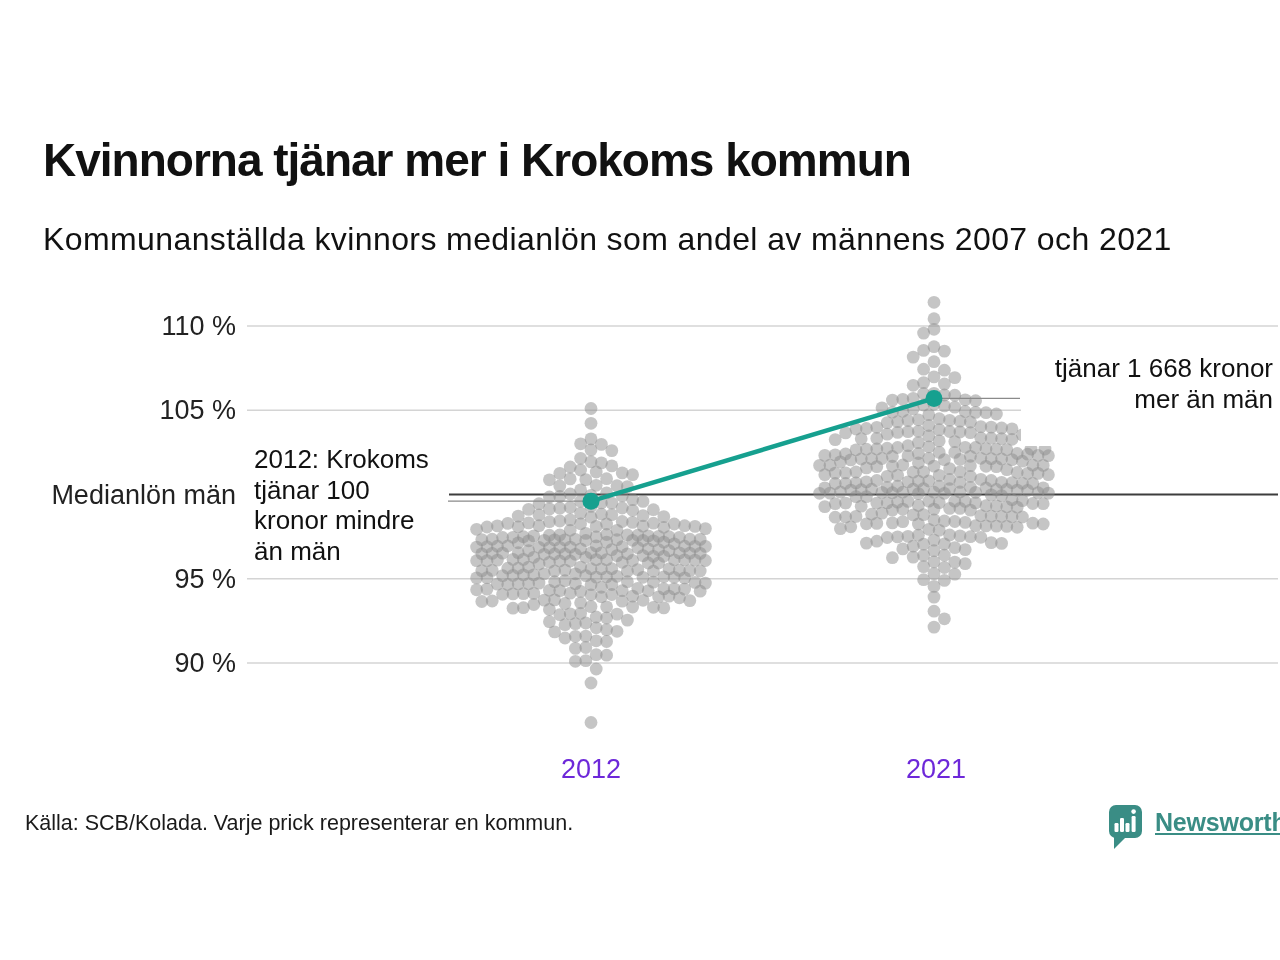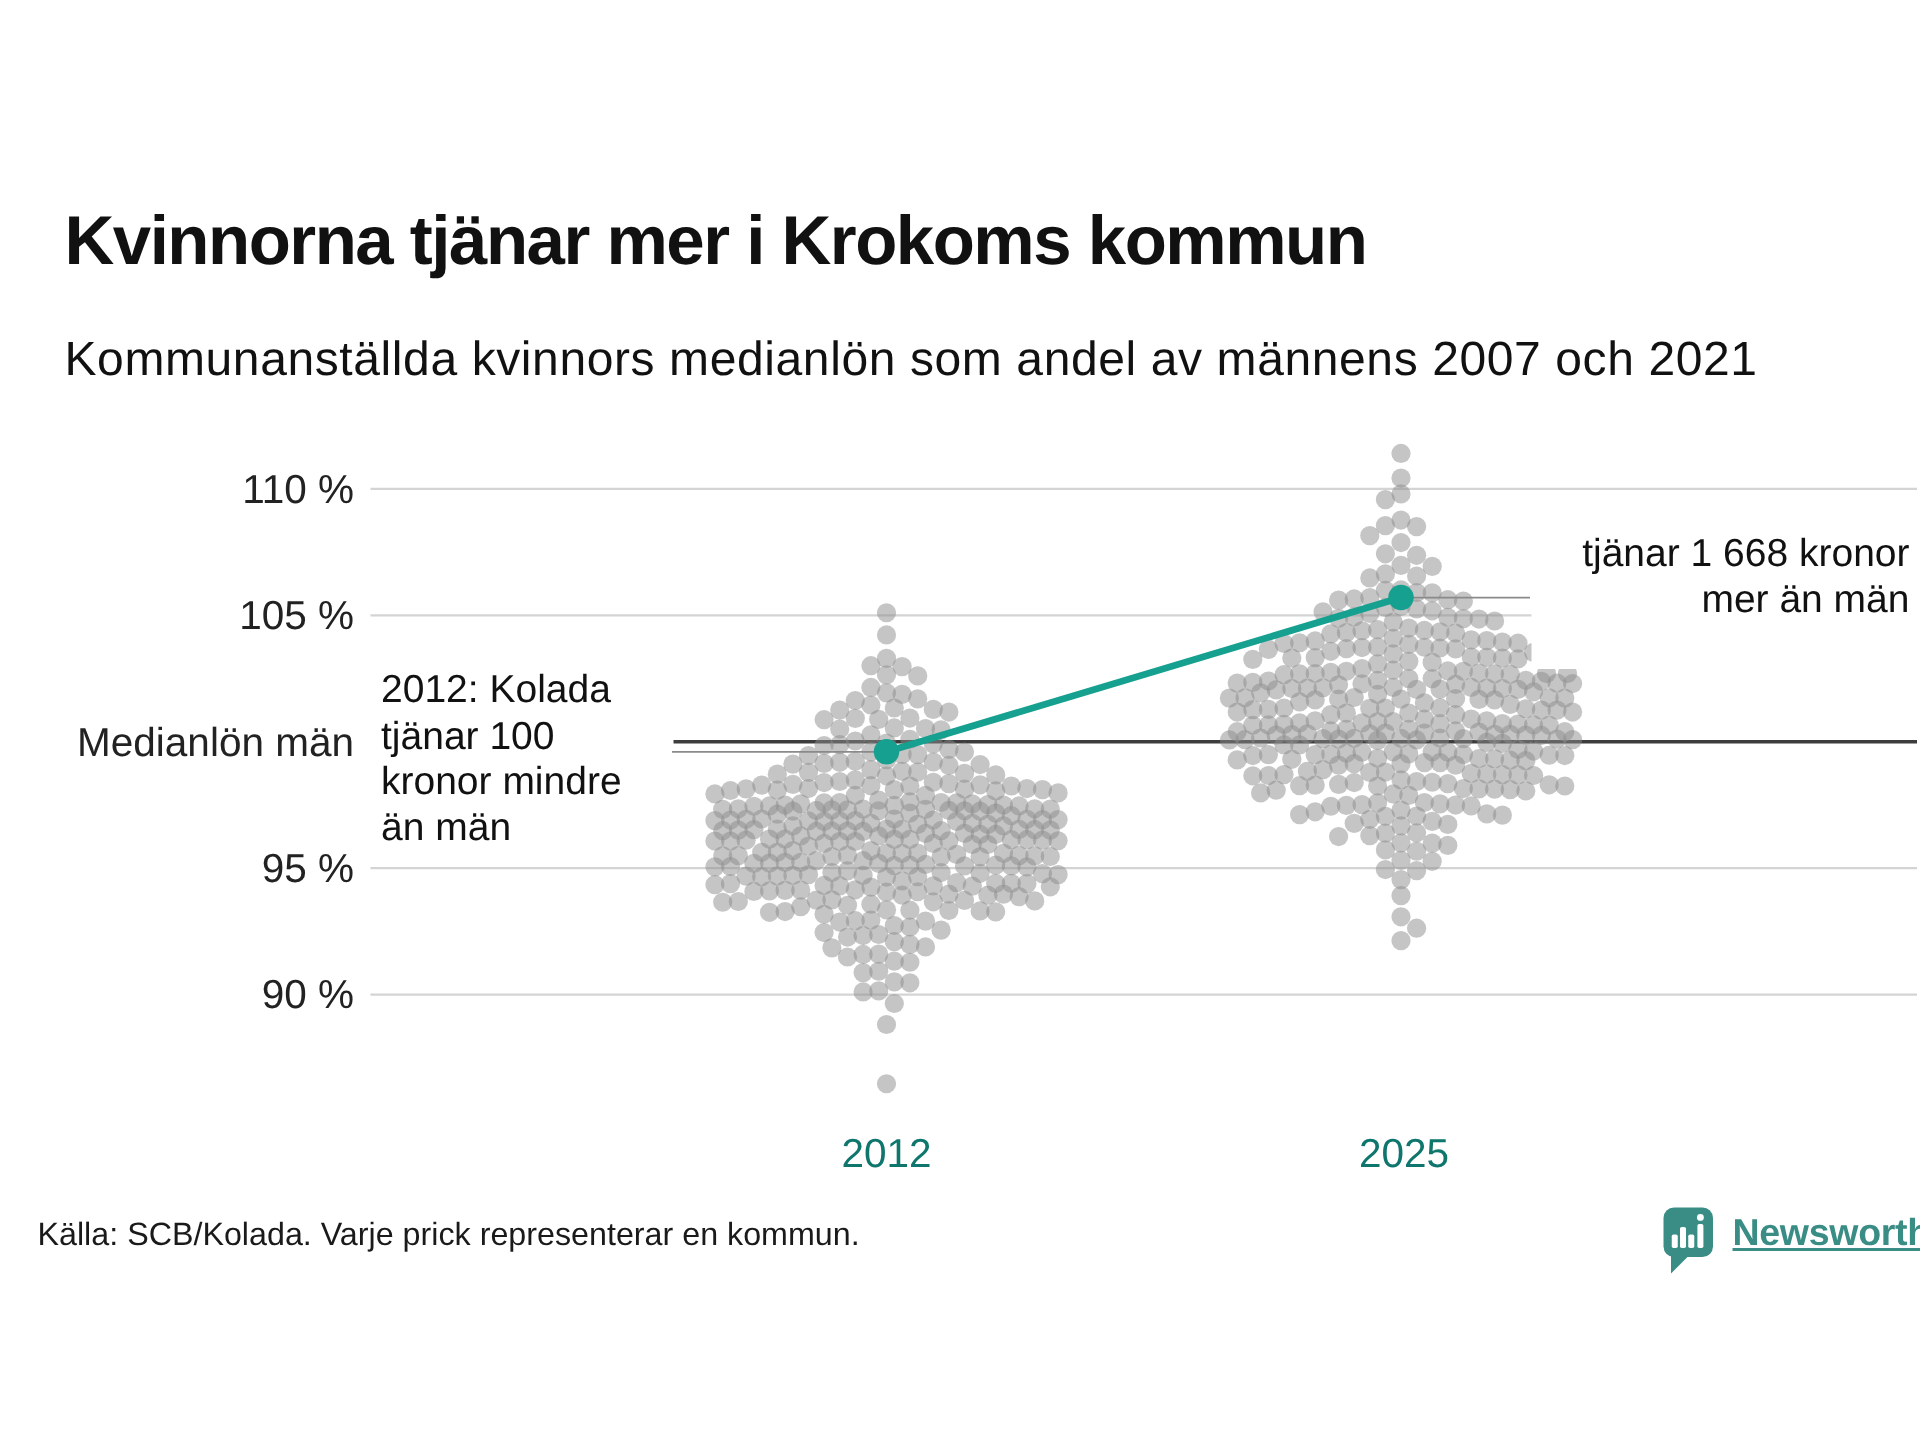--- a/index.html
+++ b/index.html
@@ -6,21 +6,21 @@
   .canvas{position:relative;width:1280px;height:960px;background:#ffffff;overflow:hidden;
           font-family:"Liberation Sans","DejaVu Sans",sans-serif;color:#1a1a1a;margin-left:21px;}
   .title{position:absolute;left:22px;top:133px;width:1240px;font-size:46px;font-weight:700;
          letter-spacing:-1px;color:#111;white-space:nowrap;}
   .subtitle{position:absolute;left:22px;top:221px;width:1250px;font-size:32px;font-weight:400;
             letter-spacing:.4px;color:#111;white-space:nowrap;}
   svg.chart{position:absolute;left:0;top:0;z-index:1;}
   .ytick{position:absolute;left:0;width:215px;text-align:right;font-size:27px;line-height:34px;
          color:#222;z-index:3;white-space:nowrap;}
   .ann{position:absolute;font-size:26px;line-height:30.5px;color:#111;z-index:4;}
-  .xlabel{position:absolute;top:754px;width:160px;text-align:center;font-size:27px;color:#0f766e;z-index:3;}
+  .xlabel{position:absolute;top:754px;width:160px;text-align:center;font-size:27px;color:#6d28d9;z-index:3;}
   .source{position:absolute;left:4px;top:811px;font-size:21.5px;color:#1a1a1a;z-index:3;white-space:nowrap;}
   .logo{position:absolute;left:1086px;top:802px;z-index:3;display:flex;align-items:flex-start;}
   .logo .wordmark{display:inline-block;margin-left:6px;margin-top:6px;font-size:25px;font-weight:700;
                   letter-spacing:-.2px;text-decoration:underline;}
 </style>
 </head>
 <body>
 
 <div class="canvas">
 
@@ -628,33 +628,33 @@
 
   <div id="yticks">
       <div class="ytick" style="top: 308.9px;">110 %</div>
       <div class="ytick" style="top: 393.2px;">105 %</div>
       <div class="ytick" style="top: 477.5px;">Medianlön män</div>
       <div class="ytick" style="top: 561.8px;">95 %</div>
       <div class="ytick" style="top: 646.1px;">90 %</div>
     </div>
   <div id="annotations">
       <div class="ann" style="left: 233px; top: 444px; width: 200px; text-align: left;">
-        <div>2012: Kolada</div>
+        <div>2012: Krokoms</div>
         <div>tjänar 100</div>
         <div>kronor mindre</div>
         <div>än män</div>
       </div>
       <div class="ann" style="left: 1000px; top: 353px; width: 252px; text-align: right;">
         <div>tjänar 1 668 kronor</div>
         <div>mer än män</div>
       </div>
     </div>
 
   <div class="xlabel" style="left:490px">2012</div>
-  <div class="xlabel" style="left:835px">2025</div>
+  <div class="xlabel" style="left:835px">2021</div>
 
   <div class="source">Källa: SCB/Kolada. Varje prick representerar en kommun.</div>
 
   <div class="logo">
     <svg width="42" height="50" viewBox="0 0 42 50">
       <rect x="2" y="3" width="33" height="33" rx="7" fill="#3a8d85"></rect>
       <path d="M7 34 v13 l13 -13 z" fill="#3a8d85"></path>
       <rect x="7.5" y="21" width="4" height="9" rx="1.2" fill="#ffffff"></rect>
       <rect x="13" y="16" width="4" height="14" rx="1.2" fill="#ffffff"></rect>
       <rect x="18.5" y="21" width="4" height="9" rx="1.2" fill="#ffffff"></rect>

